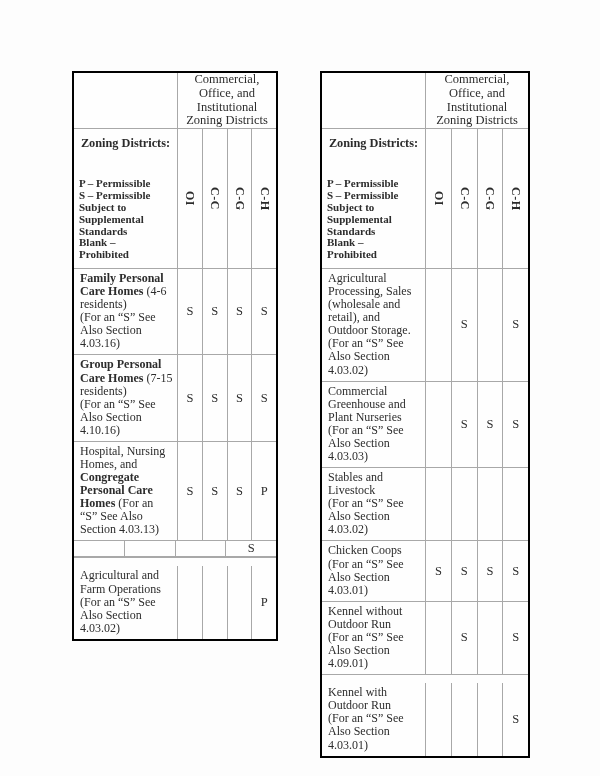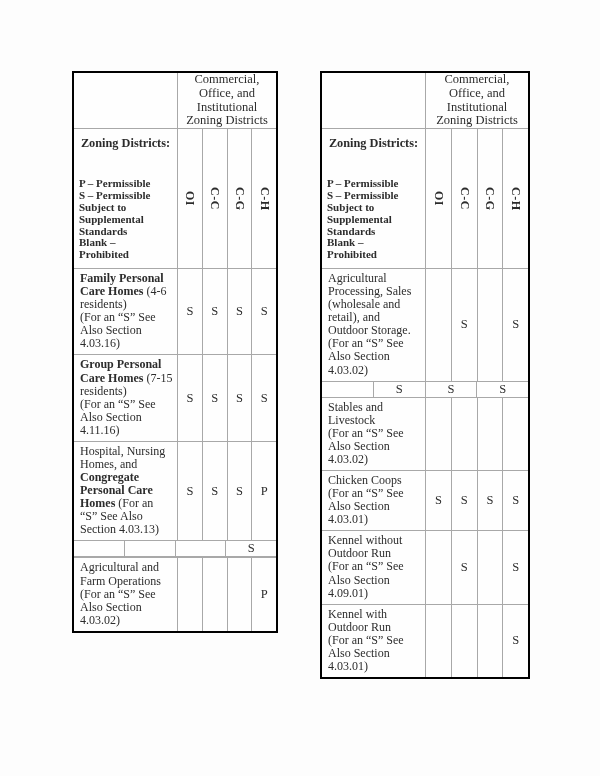--- a/index.html
+++ b/index.html
@@ -20,21 +20,21 @@
   }
   .ztable-left  { left: 72px;  width: 206px; }
   .ztable-right { left: 320px; width: 210px; }
   .row { display: flex; }
   .cell {
     box-sizing: border-box;
     border-right: 1px solid #a8a8a8;
     border-bottom: 1px solid #a8a8a8;
   }
   .row .cell:last-child { border-right: 0; }
-  .rows .body-row:last-child .cell { border-bottom: 0; }
+  .rows .body-row:last-child .cell { border-bottom: 0; margin-top: 8px; }
   .labelcol { width: 104px; flex: 0 0 104px; }
   .corner { height: 56px; }
   .grouphead {
     flex: 1;
     height: 56px;
     display: flex; align-items: center; justify-content: center;
     text-align: center;
     white-space: pre-line;
     font-size: 12.5px; line-height: 1.1;
     padding: 1px 2px;
@@ -118,21 +118,21 @@
       <div class="row body-row">
         <div class="cell labelcol rowlabel"><span class="b">Family Personal Care Homes</span><span> (4-6 residents)
 (For an “S” See Also Section 4.03.16)</span></div>
         <div class="cell val">S</div>
         <div class="cell val">S</div>
         <div class="cell val">S</div>
         <div class="cell val">S</div>
       </div>
       <div class="row body-row">
         <div class="cell labelcol rowlabel"><span class="b">Group Personal Care Homes</span><span> (7-15 residents)
-(For an “S” See Also Section 4.11.16)</span></div>
+(For an “S” See Also Section 4.10.16)</span></div>
         <div class="cell val">S</div>
         <div class="cell val">S</div>
         <div class="cell val">S</div>
         <div class="cell val">S</div>
       </div>
       <div class="row body-row">
         <div class="cell labelcol rowlabel"><span>Hospital, Nursing Homes, and </span><span class="b">Congregate Personal Care Homes</span><span> (For an “S” See Also Section 4.03.13)</span></div>
         <div class="cell val">S</div>
         <div class="cell val">S</div>
         <div class="cell val">S</div>
@@ -198,20 +198,22 @@
   <div class="rows">
       <div class="row body-row">
         <div class="cell labelcol rowlabel"><span>Agricultural Processing, Sales (wholesale and retail), and Outdoor Storage.
 (For an “S” See Also Section 4.03.02)</span></div>
         <div class="cell val"></div>
         <div class="cell val">S</div>
         <div class="cell val"></div>
         <div class="cell val">S</div>
       </div>
       <div class="row body-row">
+        <div class="cell labelcol rowlabel"><span>Commercial Greenhouse and Plant Nurseries
+(For an “S” See Also Section 4.03.03)</span></div>
         <div class="cell val"></div>
         <div class="cell val">S</div>
         <div class="cell val">S</div>
         <div class="cell val">S</div>
       </div>
       <div class="row body-row">
         <div class="cell labelcol rowlabel"><span>Stables and Livestock
 (For an “S” See Also Section 4.03.02)</span></div>
         <div class="cell val"></div>
         <div class="cell val"></div>

